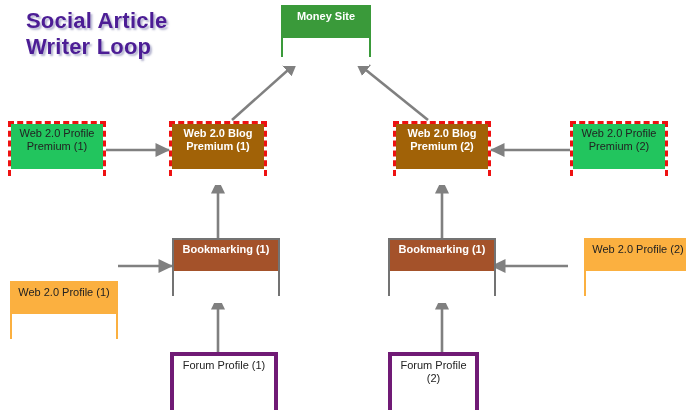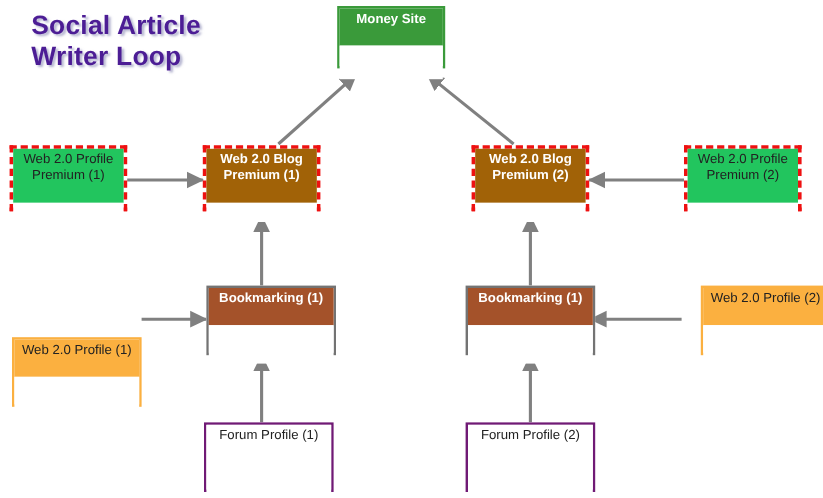--- a/index.html
+++ b/index.html
@@ -100,21 +100,21 @@
   .n-bookmark {
     border: 2px solid #737373;
   }
   .n-bookmark .hdr {
     background: #a4522a;
     color: #ffffff;
   }
 
   
   .n-forum {
-    border: 2px solid #701a75;
+    border: 4px solid #701a75;
   }
   .n-forum .hdr {
     background: #ffffff;
     color: #222222;
     font-weight: normal;
   }
 
   
   #connectors {
     position: absolute;
@@ -208,18 +208,18 @@
   <div class="node n-profile" style="left:568px; top:238px; width:108px; height:58px;margin-left:16px;">
     <div class="hdr">Web 2.0 Profile (2)</div>
     <div class="body" style="height:32px;"></div>
   </div>
 
   <div class="node n-forum" style="left:170px; top:352px; width:108px; height:58px;">
     <div class="hdr">Forum Profile (1)</div>
     <div class="body" style="height:32px;"></div>
   </div>
 
-  <div class="node n-forum" style="left:388px; top:352px; width:108px; height:58px;">
+  <div class="node n-forum" style="left:388px; top:352px; width:91px; height:58px;">
     <div class="hdr">Forum Profile (2)</div>
     <div class="body" style="height:32px;"></div>
   </div>
 
 </div>
 
 </body></html>

